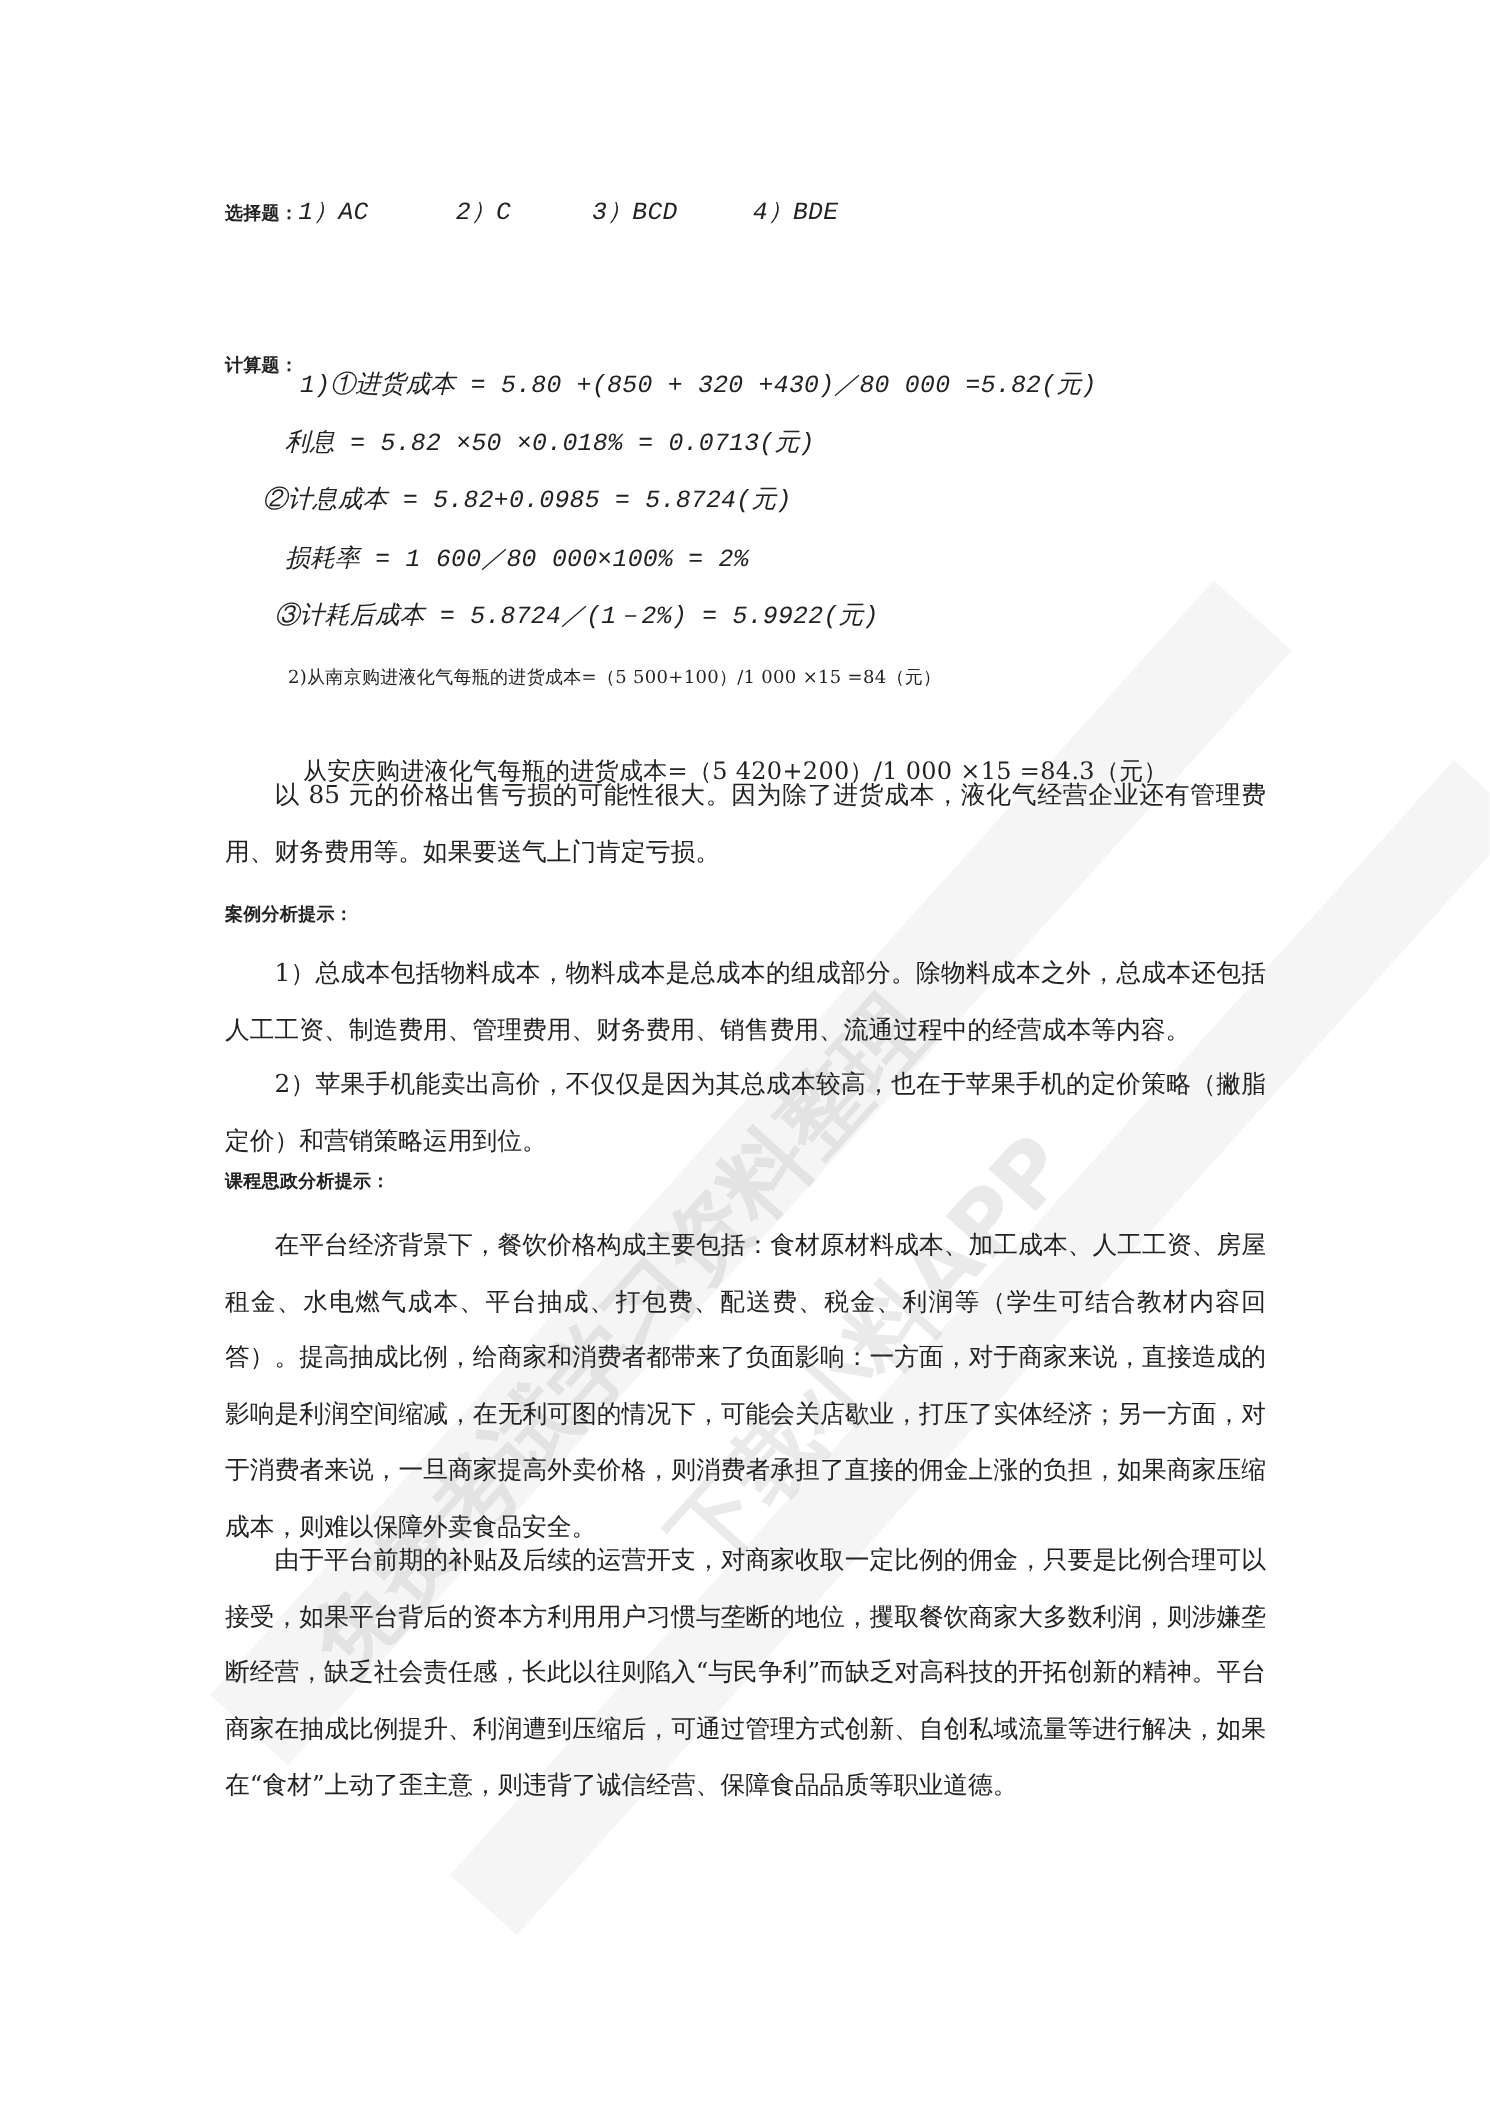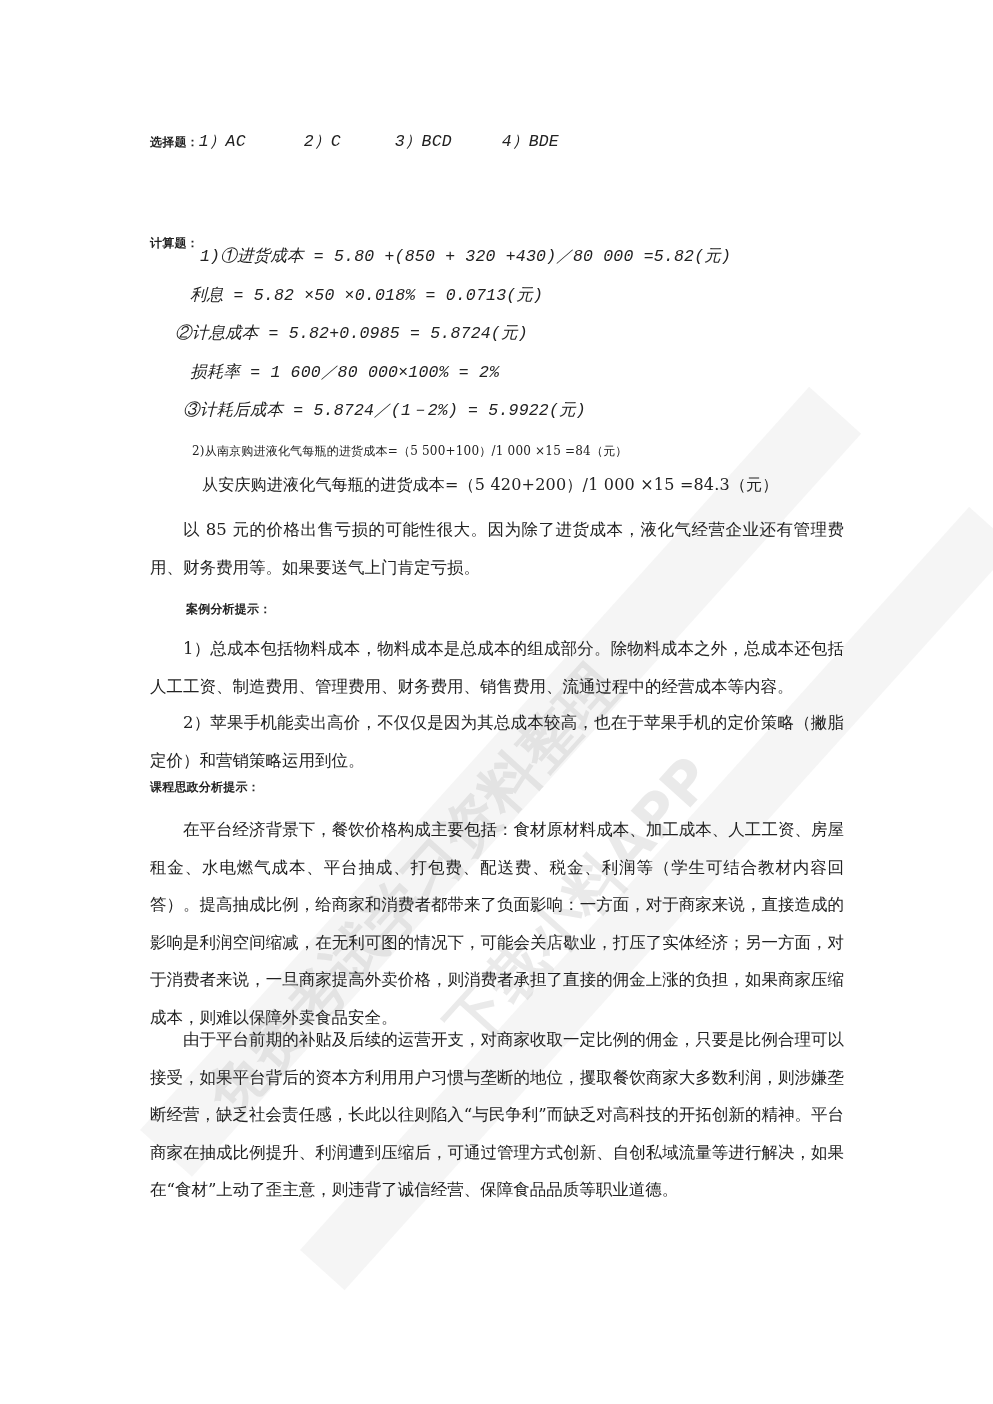--- a/index.html
+++ b/index.html
@@ -32,24 +32,24 @@
   </div>
 
 
   <div class="line bold" style="left:150px;top:208px;margin-top:24px;">计算题：</div>
   <div class="line mono" style="left:200px;top:246px;">1)①进货成本 = 5.80 +(850 + 320 +430)／80 000 =5.82(元)</div>
   <div class="line mono" style="left:190px;top:285px;">利息 = 5.82 ×50 ×0.018% = 0.0713(元)</div>
   <div class="line mono" style="left:175px;top:323px;">②计息成本 = 5.82+0.0985 = 5.8724(元)</div>
   <div class="line mono" style="left:190px;top:362px;">损耗率 = 1 600／80 000×100% = 2%</div>
   <div class="line mono" style="left:183px;top:400px;">③计耗后成本 = 5.8724／(1－2%) = 5.9922(元)</div>
   <div class="line" style="left:192px;top:440px;font-size:12px;text-align:right;">2)从南京购进液化气每瓶的进货成本=（5 500+100）/1 000 ×15 =84（元）</div>
-  <div class="line" style="left:202px;top:474px;font-size:16px;text-align:right;">从安庆购进液化气每瓶的进货成本=（5 420+200）/1 000 ×15 =84.3（元）</div>
+  <div class="line" style="left:202px;top:503px;font-size:16px;text-align:right;">从安庆购进液化气每瓶的进货成本=（5 420+200）/1 000 ×15 =84.3（元）</div>
   <div class="para" style="top:511px;">以 85 元的价格出售亏损的可能性很大。因为除了进货成本，液化气经营企业还有管理费用、财务费用等。如果要送气上门肯定亏损。</div>
 
-  <div class="line bold" style="left:150px;top:598px;margin-left:36px;">案例分析提示：</div>
+  <div class="line bold" style="left:150px;top:598px;">案例分析提示：</div>
   <div class="para" style="top:630px;">1）总成本包括物料成本，物料成本是总成本的组成部分。除物料成本之外，总成本还包括人工工资、制造费用、管理费用、财务费用、销售费用、流通过程中的经营成本等内容。</div>
   <div class="para" style="top:704px;">2）苹果手机能卖出高价，不仅仅是因为其总成本较高，也在于苹果手机的定价策略（撇脂定价）和营销策略运用到位。</div>
 
   <div class="line bold" style="left:150px;top:776px;">课程思政分析提示：</div>
   <div class="para" style="top:1021px;">由于平台前期的补贴及后续的运营开支，对商家收取一定比例的佣金，只要是比例合理可以接受，如果平台背后的资本方利用用户习惯与垄断的地位，攫取餐饮商家大多数利润，则涉嫌垄断经营，缺乏社会责任感，长此以往则陷入“与民争利”而缺乏对高科技的开拓创新的精神。平台商家在抽成比例提升、利润遭到压缩后，可通过管理方式创新、自创私域流量等进行解决，如果在“食材”上动了歪主意，则违背了诚信经营、保障食品品质等职业道德。</div>
   <div class="para" style="top:811px;">在平台经济背景下，餐饮价格构成主要包括：食材原材料成本、加工成本、人工工资、房屋租金、水电燃气成本、平台抽成、打包费、配送费、税金、利润等（学生可结合教材内容回答）。提高抽成比例，给商家和消费者都带来了负面影响：一方面，对于商家来说，直接造成的影响是利润空间缩减，在无利可图的情况下，可能会关店歇业，打压了实体经济；另一方面，对于消费者来说，一旦商家提高外卖价格，则消费者承担了直接的佣金上涨的负担，如果商家压缩成本，则难以保障外卖食品安全。</div>
 
 </div>
 
 </body></html>

